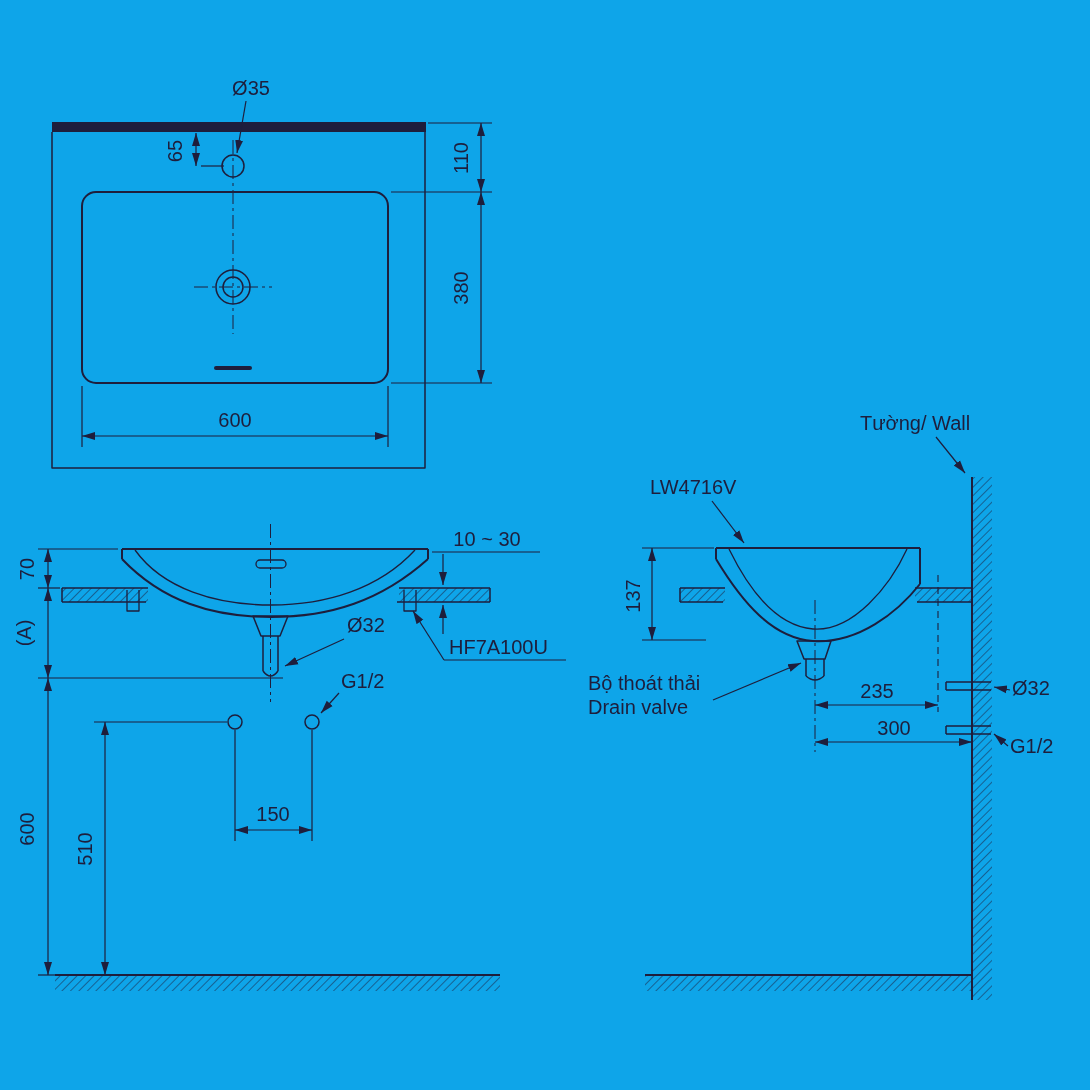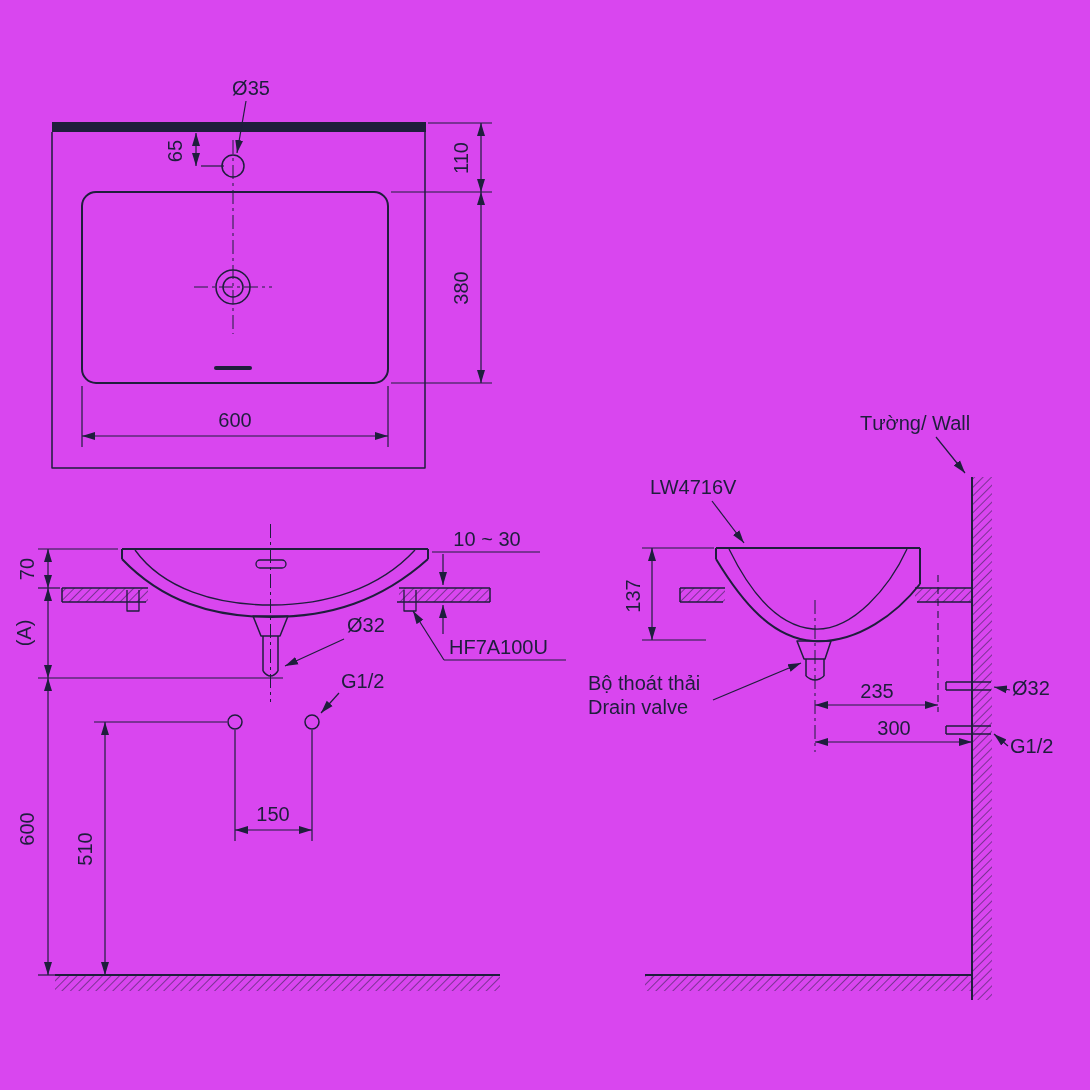--- a/index.html
+++ b/index.html
@@ -1,16 +1,16 @@
 <!DOCTYPE html>
 <html><head>
 <meta charset="utf-8">
 <style>
   html,body{margin:0;padding:0;background:#ffffff;}
-  .stage{position:relative;width:1090px;height:1090px;background:#d946ef;overflow:hidden;}
+  .stage{position:relative;width:1090px;height:1090px;background:#0ea5e9;overflow:hidden;}
   svg{display:block;}
   .ln{stroke:#1e1e3c;fill:none;stroke-width:2;stroke-linejoin:round;}
   .med{stroke:#1e1e3c;fill:none;stroke-width:1.5;stroke-linejoin:round;}
   .thin{stroke:#1e1e3c;fill:none;stroke-width:1.3;stroke-linejoin:round;}
   .dim{stroke:#1e1e3c;fill:none;stroke-width:1.2;}
   .cl{stroke:#1e1e3c;fill:none;stroke-width:1;stroke-dasharray:14 4 3 4;}
   .dash{stroke:#1e1e3c;fill:none;stroke-width:1.1;stroke-dasharray:7 5;}
   .ink{fill:#1e1e3c;stroke:none;}
   text{fill:#1e1e3c;stroke:none;font-family:"Liberation Sans","DejaVu Sans",sans-serif;font-size:20px;}
 </style>

